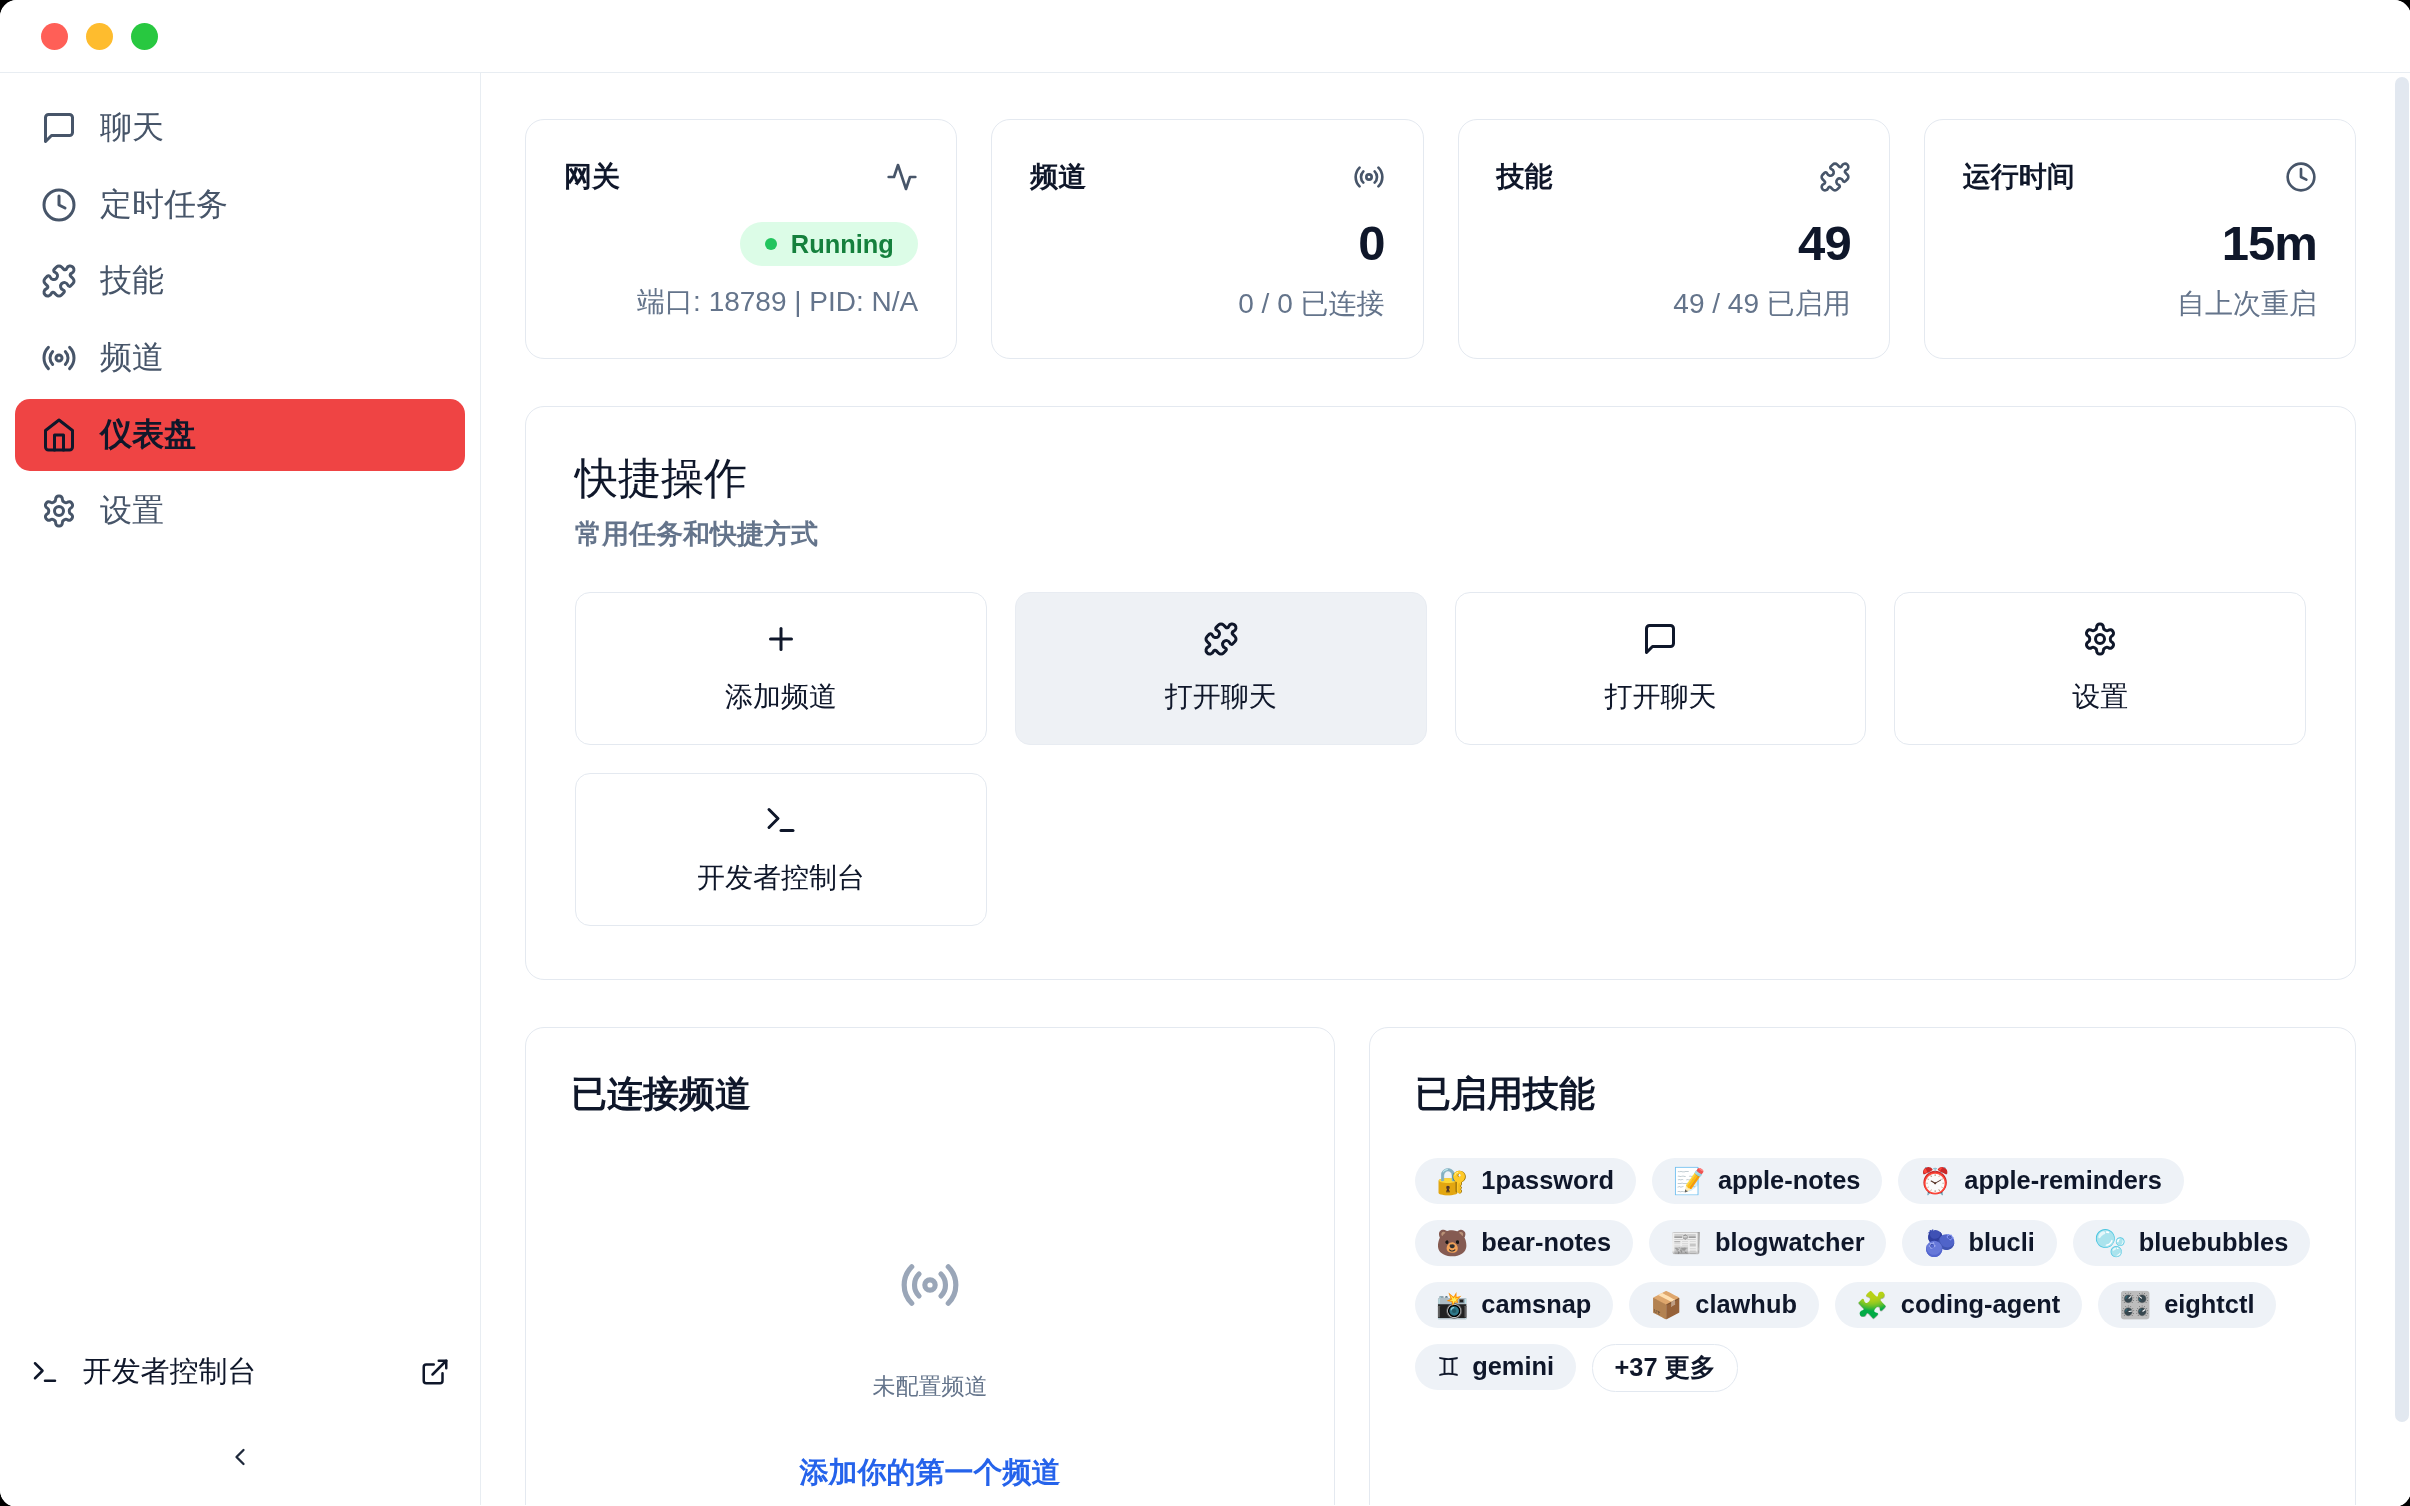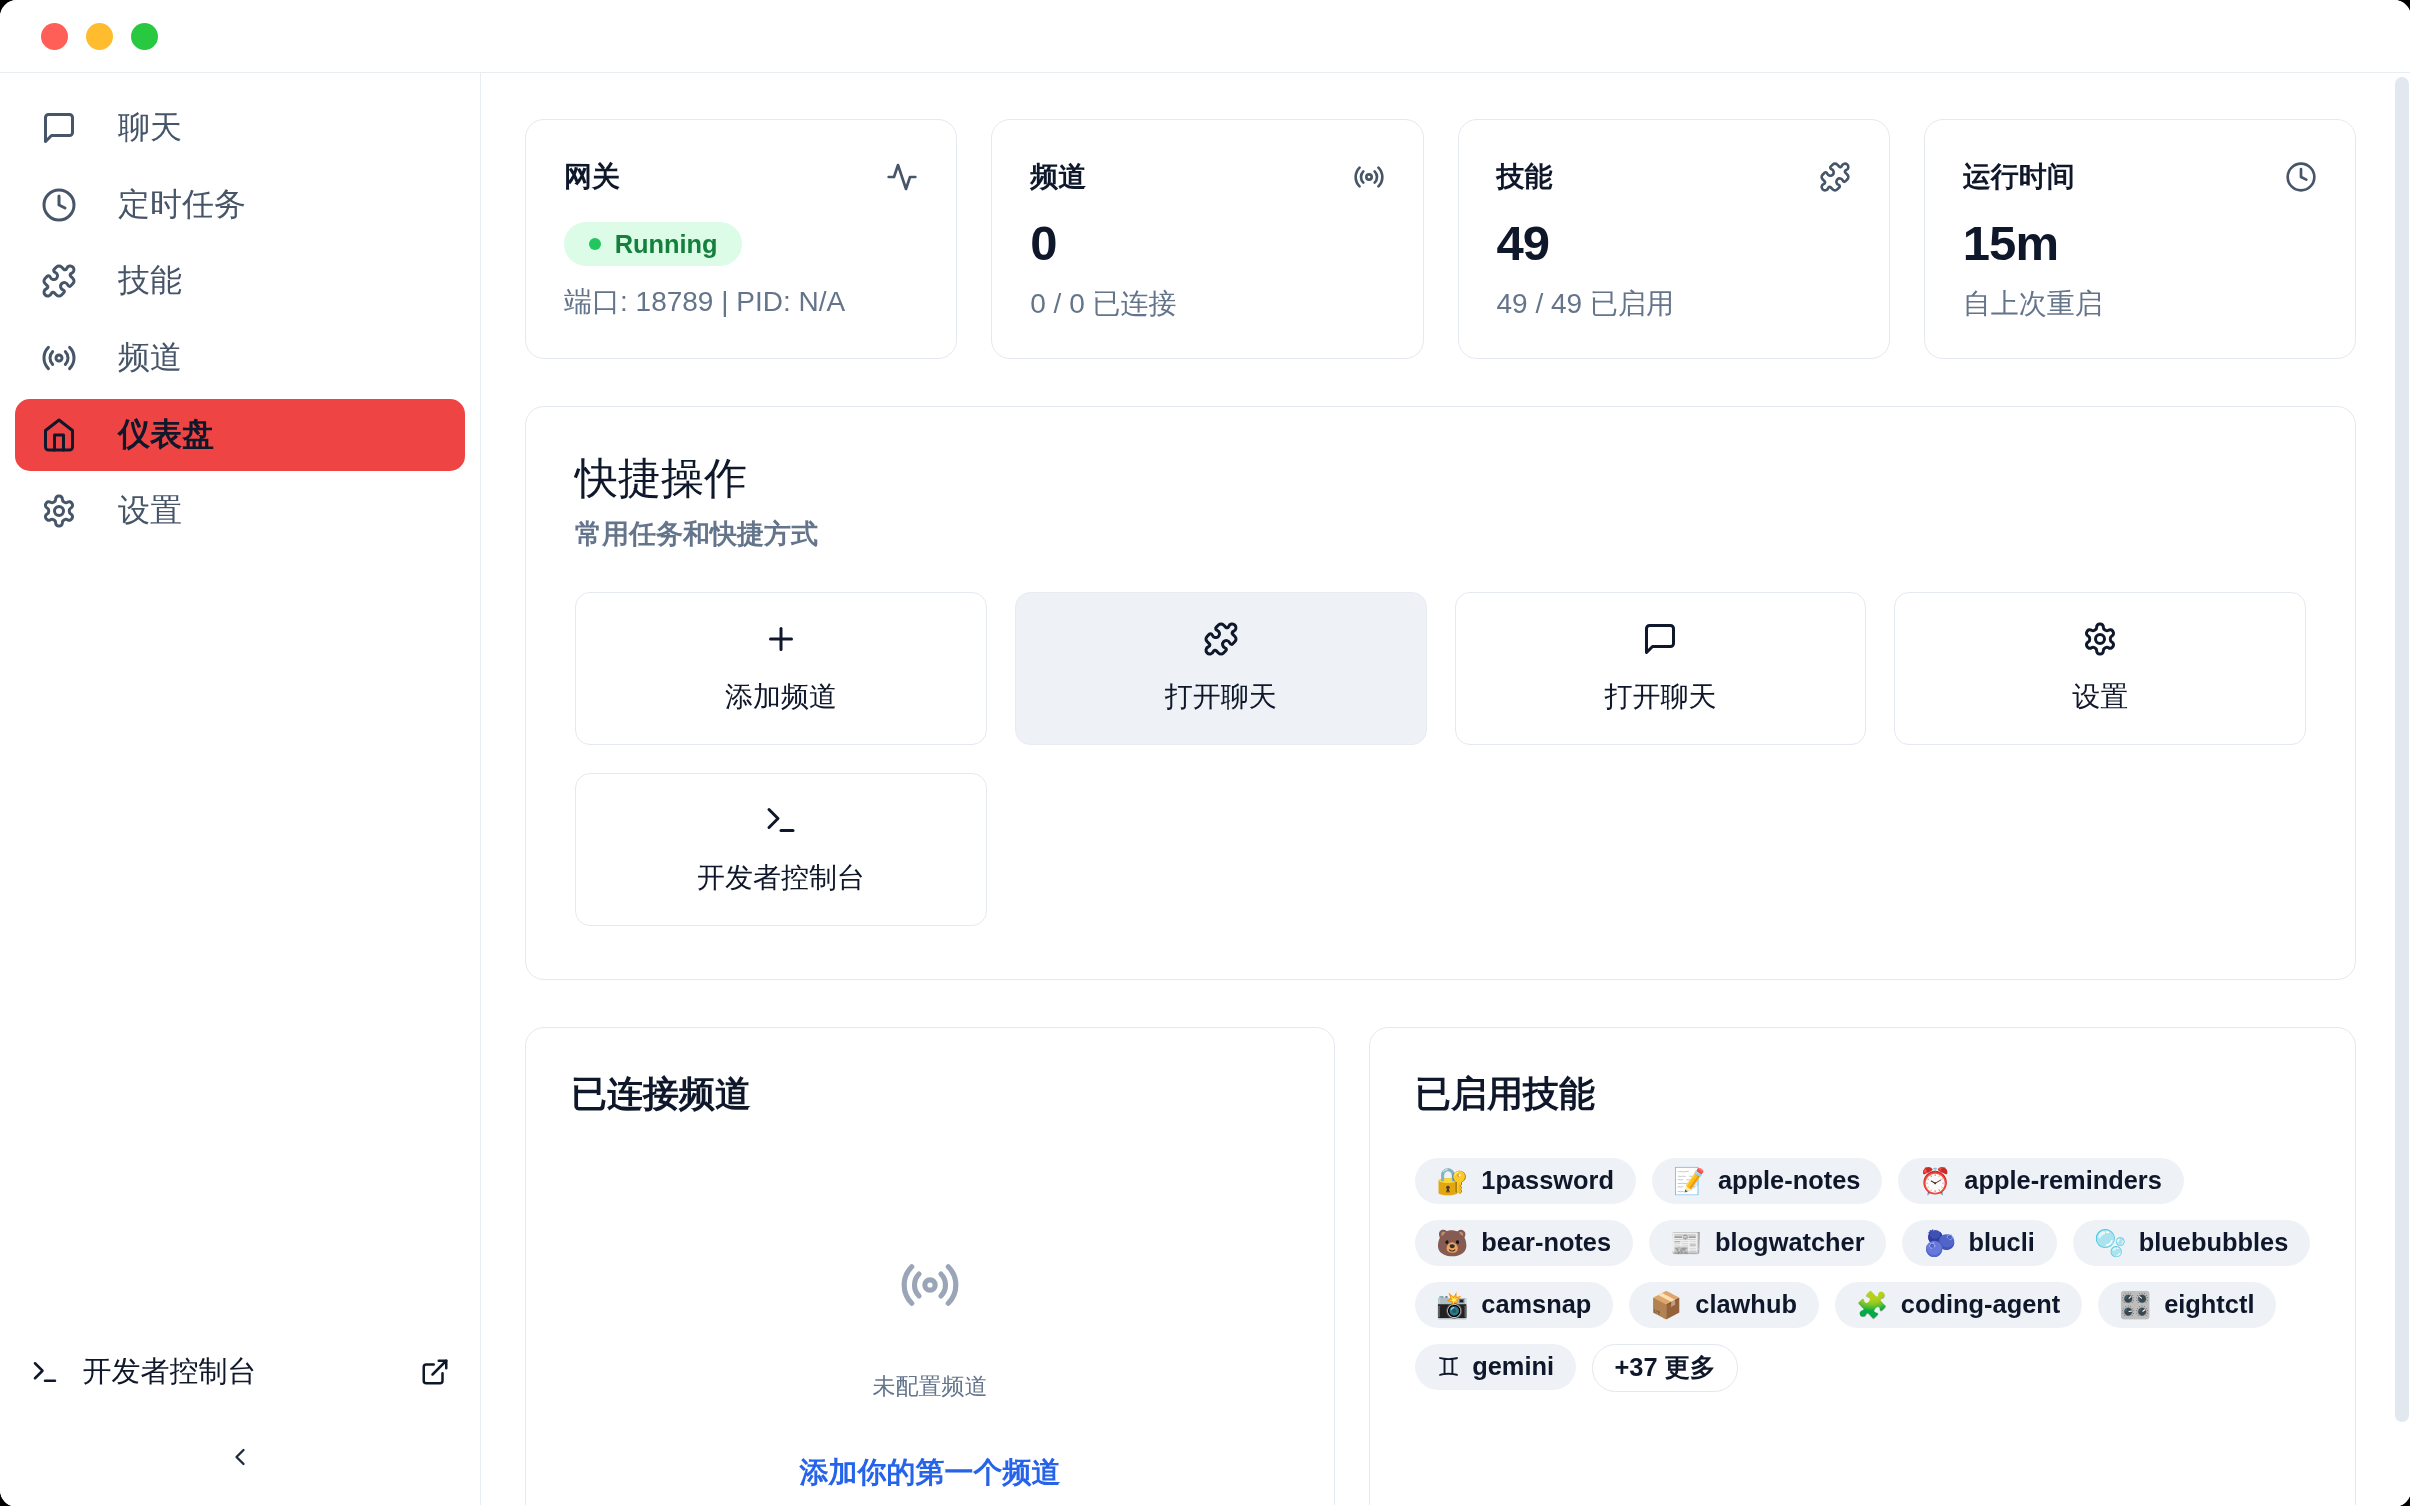--- a/index.html
+++ b/index.html
@@ -5,35 +5,35 @@
   html,body{margin:0;padding:0;background:#000;}
   body{width:2411px;height:1507px;font-family:"Liberation Sans","DejaVu Sans",sans-serif;-webkit-font-smoothing:antialiased;}
   .window{position:relative;width:2411px;height:1507px;background:#fff;border-radius:17px;overflow:hidden;box-sizing:border-box;}
   
   .titlebar{height:73px;border-bottom:0.9px solid #e8edf2;display:flex;align-items:center;padding-left:41px;gap:18px;box-sizing:border-box;background:#fff;}
   .tl{width:27px;height:27px;border-radius:50%;}
   .tl.red{background:#ff5f57}.tl.yellow{background:#febc2e}.tl.green{background:#28c840}
   
   .app-body{position:relative;display:flex;height:1432px;}
   .sidebar{width:481px;min-width:481px;border-right:0.9px solid #e8edf2;padding:19px 15px 34px;box-sizing:border-box;display:flex;flex-direction:column;background:#fff;}
-  .side-item{display:flex;align-items:center;gap:41px;height:72px;padding:0 26px;border-radius:15px;font-size:32px;color:#475569;margin-bottom:4.7px;cursor:pointer;}
+  .side-item{display:flex;align-items:center;gap:23px;height:72px;padding:0 26px;border-radius:15px;font-size:32px;color:#475569;margin-bottom:4.7px;cursor:pointer;}
   .side-item .icon{display:flex;}
   .side-item .icon svg{width:36px;height:36px;}
   .side-item.active{background:#ef4444;color:#0f172a;font-weight:600;}
   .sidebar-footer{margin-top:auto;}
   .dev-console-row{display:flex;align-items:center;gap:22.6px;padding:0 15px;height:60px;font-size:29px;color:#0f172a;font-weight:500;cursor:pointer;}
   .dev-console-row .icon{display:flex;}
   .dev-console-row .icon svg{width:30px;height:30px;}
   .dev-console-row .ext{margin-left:auto;color:#0f172a;}
   .collapse-row{display:flex;justify-content:center;margin-top:41px;}
   .collapse-row .icon svg{width:28px;height:28px;color:#1e293b;}
   .collapse-row .icon{cursor:pointer;display:flex;}
   
   .main{flex:1;padding:46px 55px 0 44px;box-sizing:border-box;overflow:hidden;background:#fff;}
-  .stats-grid{display:grid;grid-template-columns:repeat(4,1fr);gap:34px;}
+  .stats-grid{display:grid;grid-template-columns:repeat(4,1fr);gap:34px;text-align:right;}
   .stat-card{border:0.9px solid #e4e9f0;border-radius:19px;padding:38px 38px;height:240px;box-sizing:border-box;background:#fff;}
   .stat-head{display:flex;justify-content:space-between;align-items:center;}
   .stat-title{font-size:28px;font-weight:600;color:#0f172a;}
   .stat-head .icon{color:#475569;display:flex;}
   .stat-head .icon svg{width:32px;height:32px;}
   .badge{margin-top:26px;display:inline-flex;align-items:center;gap:14px;background:var(--running-bg,#dcfce7);color:var(--running-text,#15803d);font-size:25.4px;font-weight:600;height:44px;padding:0 24.5px;border-radius:22.6px;}
   .badge .dot{width:12.2px;height:12.2px;border-radius:50%;background:var(--dot,#22c55e);}
   .stat-value{margin-top:22.6px;font-size:49px;font-weight:700;color:#0f172a;line-height:1;letter-spacing:-0.9px;}
   .stat-detail{margin-top:17px;font-size:28px;color:#64748b;}
   .panel{border:0.9px solid #e4e9f0;border-radius:19px;background:#fff;box-sizing:border-box;}

